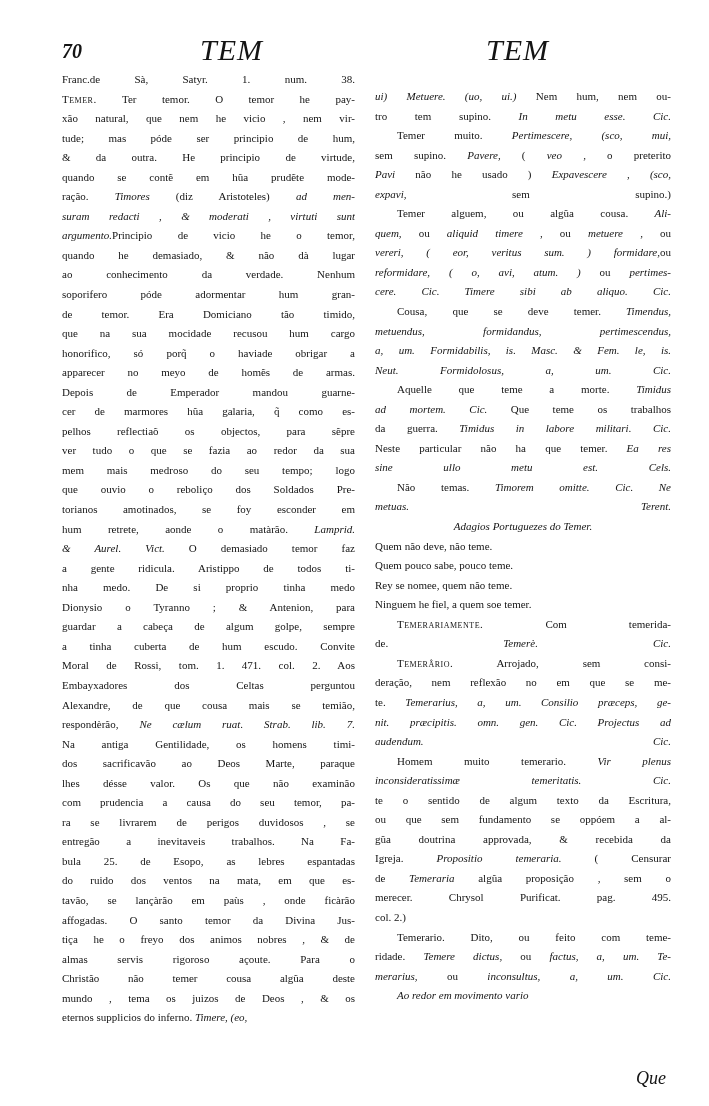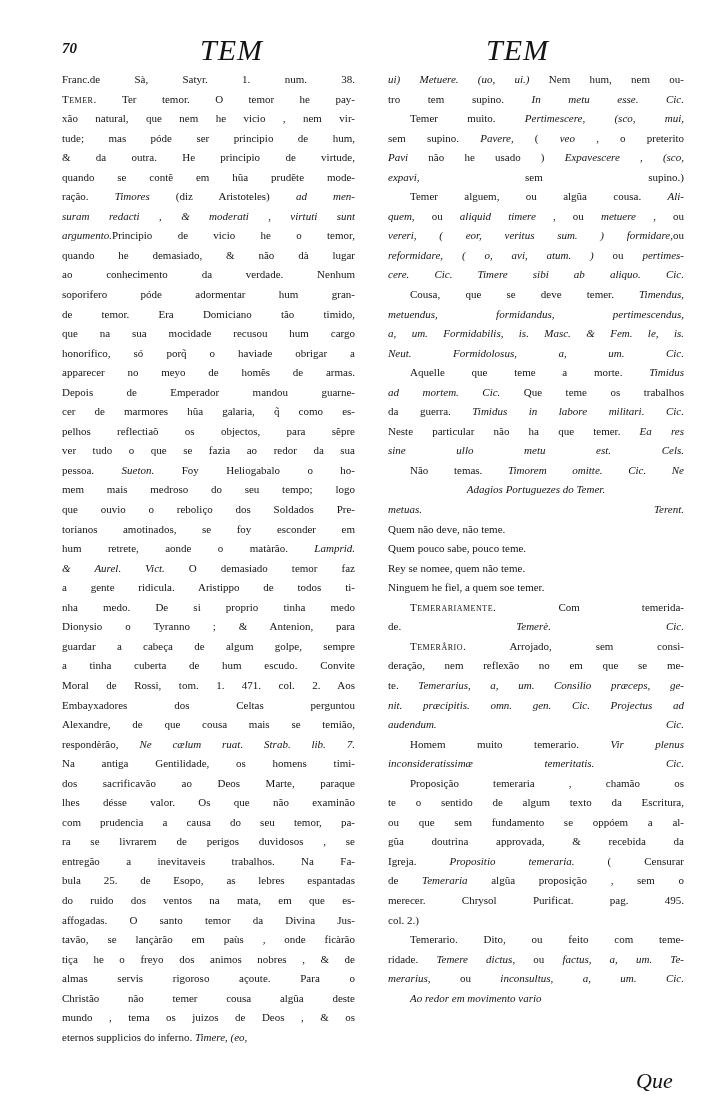--- a/index.html
+++ b/index.html
@@ -1,31 +1,31 @@
 <!DOCTYPE html>
 <html><head>
 <meta charset="utf-8">
 <style>
   html, body { margin: 0; padding: 0; background: #ffffff; }
   body { width: 709px; height: 1106px; position: relative; overflow: hidden;
          font-family: "Liberation Serif", "DejaVu Serif", serif; color: #141414; }
-  .page-num { position: absolute; left: 62px; top: 40px; font-size: 15px; font-style: italic; font-weight: bold; }
+  .page-num { position: absolute; left: 62px; top: 40px; font-size: 20px; font-style: italic; font-weight: bold; }
   .running-head { position: absolute; top: 33px; font-size: 30px; letter-spacing: 1px; font-weight: normal; font-style: italic; }
   .rh-left { left: 200px; }
   .rh-right { left: 486px; }
   .col { position: absolute; top: 70px; font-size: 11px; line-height: 19.55px; }
   .col-left { left: 62px; width: 293px; }
-  .col-right { left: 388px; width: 296px; }
+  .col-right { left: 375px; width: 296px; margin-top: 17px; }
   .line { white-space: nowrap; height: 19.55px; display: block; }
   .just { text-align-last: justify; text-align: justify; white-space: normal; overflow: hidden; }
   .indent { padding-left: 22px; }
   .center { text-align: center; }
   i { font-style: italic; }
   .sc { font-variant: small-caps; letter-spacing: 0.5px; }
-  .catchword { position: absolute; left: 636px; top: 1068px; font-size: 22px; font-style: italic; }
+  .catchword { position: absolute; left: 636px; top: 1068px; font-size: 18px; font-style: italic; }
 </style>
 </head>
 <body>
 
 <div>
   <div class="page-num">70</div>
   <div class="running-head rh-left">TEM</div>
   <div class="running-head rh-right">TEM</div>
 
   <div class="col col-left" id="col-left">
@@ -42,21 +42,20 @@
       <div class="line just"><span>ao conhecimento da verdade. Nenhum</span></div>
       <div class="line just"><span>soporifero póde adormentar hum gran-</span></div>
       <div class="line just"><span>de temor. Era Domiciano tão timido,</span></div>
       <div class="line just"><span>que na sua mocidade recusou hum cargo</span></div>
       <div class="line just"><span>honorifico, só porq̃ o haviade obrigar a</span></div>
       <div class="line just"><span>apparecer no meyo de homẽs de armas.</span></div>
       <div class="line just"><span>Depois de Emperador mandou guarne-</span></div>
       <div class="line just"><span>cer de marmores hũa galaria, q̃ como es-</span></div>
       <div class="line just"><span>pelhos reflectiaõ os objectos, para sẽpre</span></div>
       <div class="line just"><span>ver tudo o que se fazia ao redor da sua</span></div>
-      <div class="line just"><span>pessoa. </span><i>Sueton.</i><span> Foy Heliogabalo o ho-</span></div>
       <div class="line just"><span>mem mais medroso do seu tempo; logo</span></div>
       <div class="line just"><span>que ouvio o reboliço dos Soldados Pre-</span></div>
       <div class="line just"><span>torianos amotinados, se foy esconder em</span></div>
       <div class="line just"><span>hum retrete, aonde o matàrão. </span><i>Lamprid.</i></div>
       <div class="line just"><i>&amp; Aurel. Vict.</i><span> O demasiado temor faz</span></div>
       <div class="line just"><span>a gente ridicula. Aristippo de todos ti-</span></div>
       <div class="line just"><span>nha medo. De si proprio tinha medo</span></div>
       <div class="line just"><span>Dionysio o Tyranno ; &amp; Antenion, para</span></div>
       <div class="line just"><span>guardar a cabeça de algum golpe, sempre</span></div>
       <div class="line just"><span>a tinha cuberta de hum escudo. Convite</span></div>
@@ -65,22 +64,22 @@
       <div class="line just"><span>Alexandre, de que cousa mais se temião,</span></div>
       <div class="line just"><span>respondèrão, </span><i>Ne cælum ruat. Strab. lib. 7.</i></div>
       <div class="line just"><span>Na antiga Gentilidade, os homens timi-</span></div>
       <div class="line just"><span>dos sacrificavão ao Deos Marte, paraque</span></div>
       <div class="line just"><span>lhes désse valor. Os que não examinão</span></div>
       <div class="line just"><span>com prudencia a causa do seu temor, pa-</span></div>
       <div class="line just"><span>ra se livrarem de perigos duvidosos , se</span></div>
       <div class="line just"><span>entregão a inevitaveis trabalhos. Na Fa-</span></div>
       <div class="line just"><span>bula 25. de Esopo, as lebres espantadas</span></div>
       <div class="line just"><span>do ruido dos ventos na mata, em que es-</span></div>
+      <div class="line just"><span>tavão, se lançàrão em paùs , onde ficàrão</span></div>
       <div class="line just"><span>affogadas. O santo temor da Divina Jus-</span></div>
-      <div class="line just"><span>tavão, se lançàrão em paùs , onde ficàrão</span></div>
       <div class="line just"><span>tiça he o freyo dos animos nobres , &amp; de</span></div>
       <div class="line just"><span>almas servis rigoroso açoute. Para o</span></div>
       <div class="line just"><span>Christão não temer cousa algũa deste</span></div>
       <div class="line just"><span>mundo , tema os juizos de Deos , &amp; os</span></div>
       <div class="line"><span>eternos supplicios do inferno. </span><i>Timere, (eo,</i></div>
     </div>
   <div class="col col-right" id="col-right">
       <div class="line just"><i>ui)</i><span> </span><i>Metuere. (uo, ui.)</i><span> Nem hum, nem ou-</span></div>
       <div class="line just"><span>tro tem supino. </span><i>In metu esse. Cic.</i></div>
       <div class="line indent just"><span>Temer muito. </span><i>Pertimescere, (sco, mui,</i></div>
@@ -95,36 +94,35 @@
       <div class="line indent just"><span>Cousa, que se deve temer. </span><i>Timendus,</i></div>
       <div class="line just"><i>metuendus, formidandus, pertimescendus,</i></div>
       <div class="line just"><i>a, um. Formidabilis, is. Masc. &amp; Fem. le, is.</i></div>
       <div class="line just"><i>Neut. Formidolosus, a, um. Cic.</i></div>
       <div class="line indent just"><span>Aquelle que teme a morte. </span><i>Timidus</i></div>
       <div class="line just"><i>ad mortem. Cic.</i><span> Que teme os trabalhos</span></div>
       <div class="line just"><span>da guerra. </span><i>Timidus in labore militari. Cic.</i></div>
       <div class="line just"><span>Neste particular não ha que temer. </span><i>Ea res</i></div>
       <div class="line just"><i>sine ullo metu est. Cels.</i></div>
       <div class="line indent just"><span>Não temas. </span><i>Timorem omitte. Cic. Ne</i></div>
+      <div class="line just"><i>metuas. Terent.</i></div>
       <div class="line center"><i>Adagios Portuguezes do Temer.</i></div>
-      <div class="line just"><i>metuas. Terent.</i></div>
       <div class="line"><span>Quem não deve, não teme.</span></div>
       <div class="line"><span>Quem pouco sabe, pouco teme.</span></div>
       <div class="line"><span>Rey se nomee, quem não teme.</span></div>
       <div class="line"><span>Ninguem he fiel, a quem soe temer.</span></div>
       <div class="line indent just"><span class="sc">Temerariamente.</span><span> Com temerida-</span></div>
       <div class="line just"><span>de. </span><i>Temerè. Cic.</i></div>
       <div class="line indent just"><span class="sc">Temerârio.</span><span> Arrojado, sem consi-</span></div>
       <div class="line just"><span>deração, nem reflexão no em que se me-</span></div>
       <div class="line just"><span>te. </span><i>Temerarius, a, um. Consilio præceps, ge-</i></div>
       <div class="line just"><i>nit. præcipitis. omn. gen. Cic. Projectus ad</i></div>
       <div class="line just"><i>audendum. Cic.</i></div>
       <div class="line indent just"><span>Homem muito temerario. </span><i>Vir plenus</i></div>
       <div class="line just"><i>inconsideratissimæ temeritatis. Cic.</i></div>
-      <div class="line indent just"><span>Proposição temeraria , chamão os</span></div>
       <div class="line just"><span>te o sentido de algum texto da Escritura,</span></div>
       <div class="line just"><span>ou que sem fundamento se oppóem a al-</span></div>
       <div class="line just"><span>gũa doutrina approvada, &amp; recebida da</span></div>
       <div class="line just"><span>Igreja. </span><i>Propositio temeraria.</i><span> ( Censurar</span></div>
       <div class="line just"><span>de </span><i>Temeraria</i><span> algũa proposição , sem o</span></div>
       <div class="line just"><span>merecer. Chrysol Purificat. pag. 495.</span></div>
       <div class="line"><span>col. 2.)</span></div>
       <div class="line indent just"><span>Temerario. Dito, ou feito com teme-</span></div>
       <div class="line just"><span>ridade. </span><i>Temere dictus,</i><span> ou </span><i>factus, a, um. Te-</i></div>
       <div class="line just"><i>merarius,</i><span> ou </span><i>inconsultus, a, um. Cic.</i></div>

